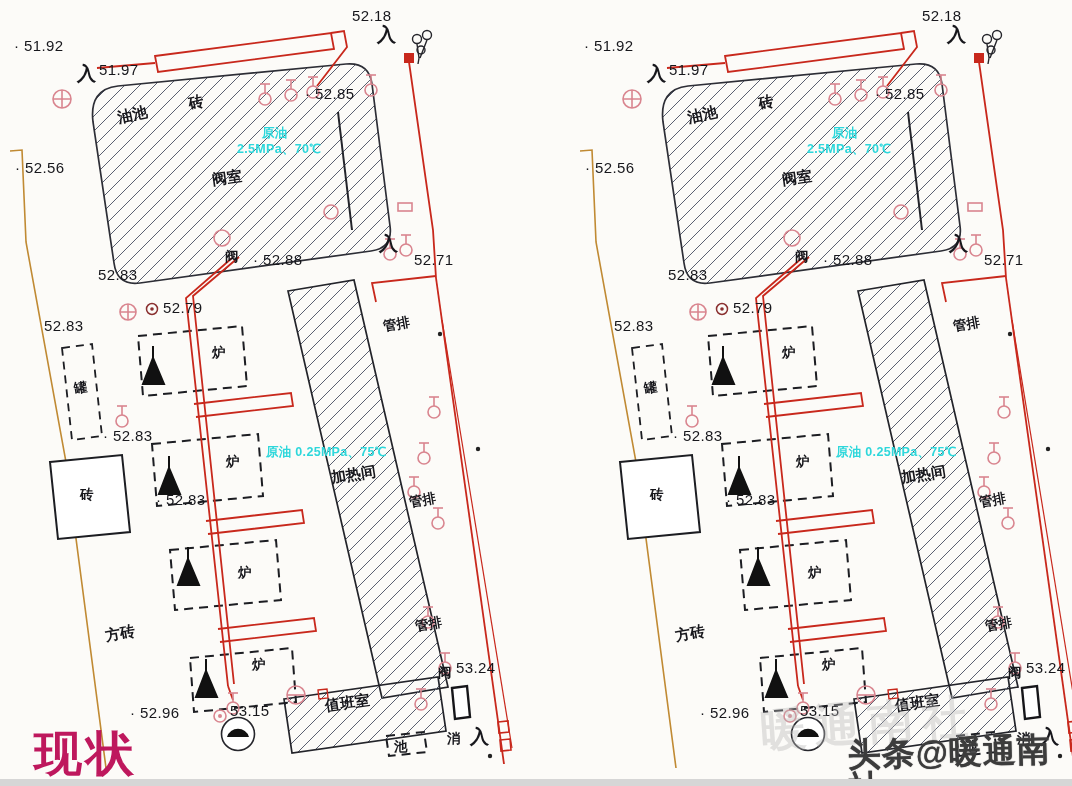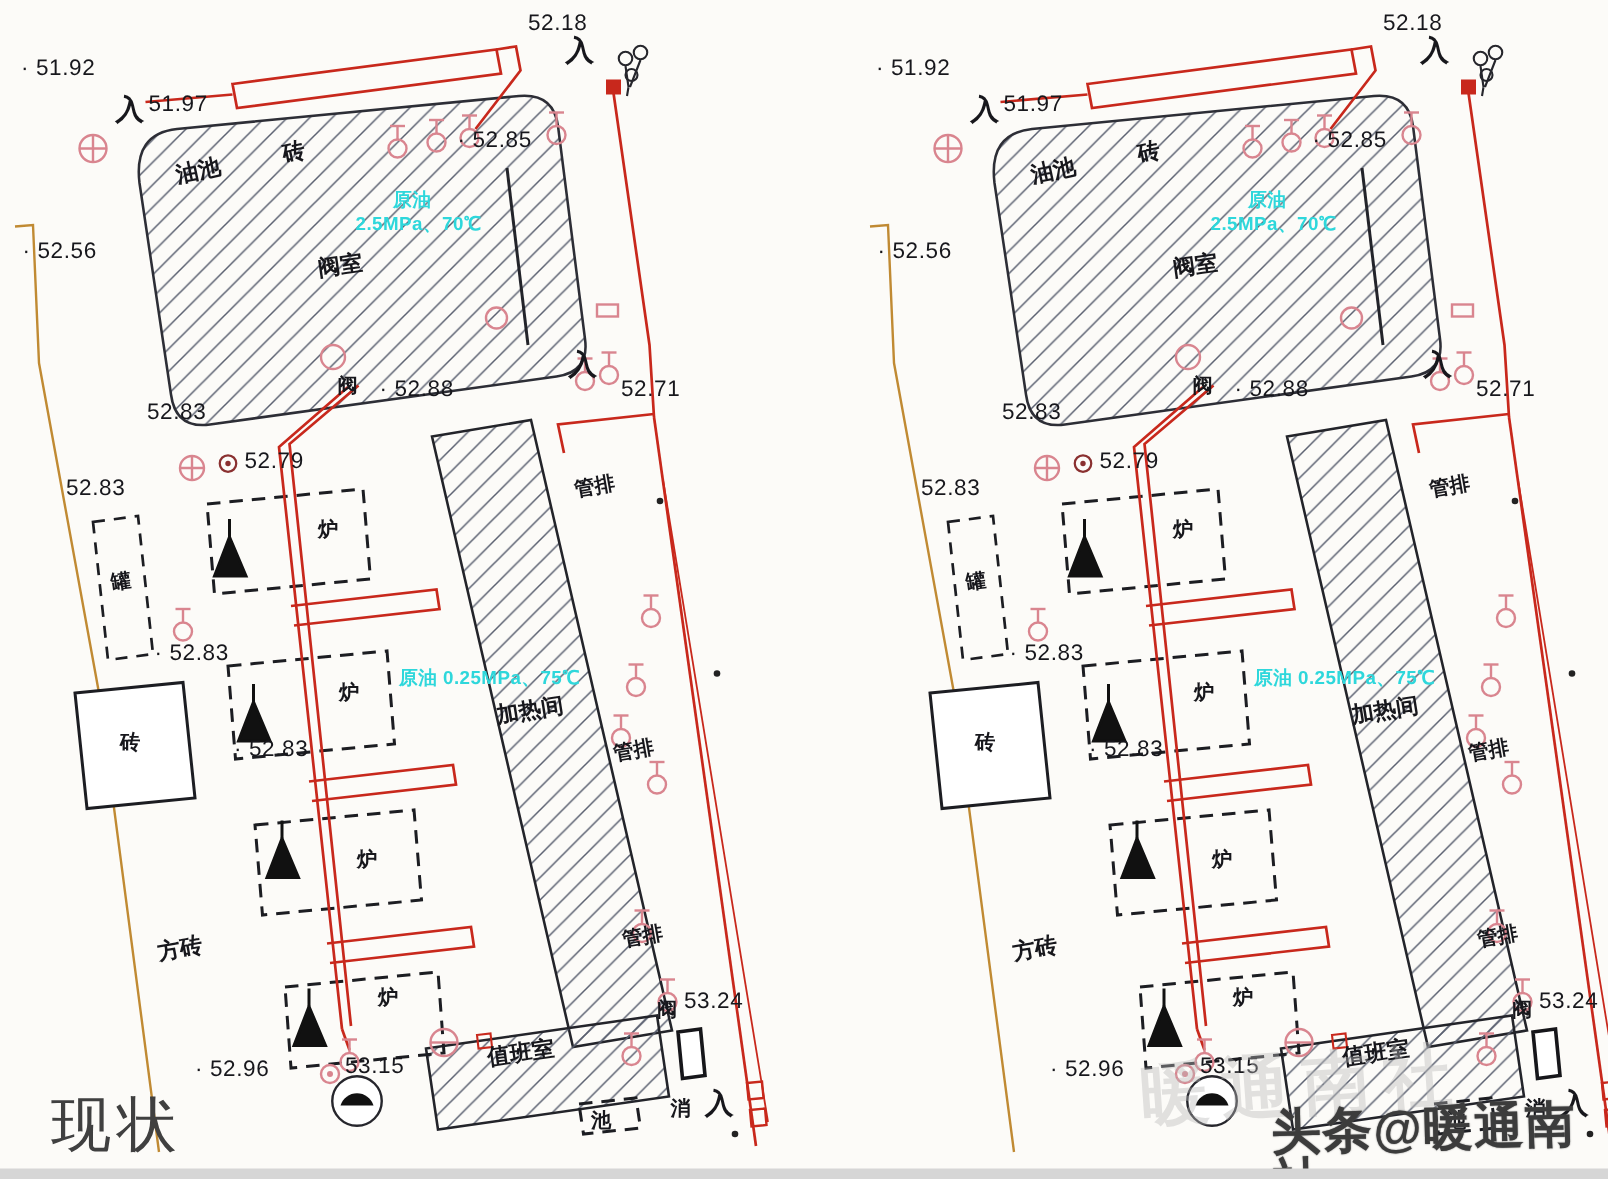--- a/index.html
+++ b/index.html
@@ -11,21 +11,21 @@
   .lbl{
     position:absolute;white-space:nowrap;color:#17171c;
     transform-origin:left top;line-height:1;
   }
   .elev{font-size:15px;font-weight:400;letter-spacing:.4px;}
   .zh{font-size:15px;font-weight:700;}
   .zh-sm{font-size:13.5px;font-weight:700;}
   .cyan{color:#2ed7db;font-size:12.5px;font-weight:700;letter-spacing:.3px;}
   .entry{font-size:19px;font-weight:700;}
   .caption{
-    position:absolute;font-size:40px;font-weight:400;color:#404040;
+    position:absolute;font-size:48px;font-weight:700;color:#be185d;
     letter-spacing:4px;line-height:1;
   }
   .caption-left{left:34px;top:730px;}
   .caption-right{left:658px;top:726px;}
   .watermark{
     position:absolute;left:848px;top:735px;font-size:33px;font-weight:700;
     color:#3c3c3c;letter-spacing:1px;transform:rotate(-1.5deg);line-height:1;
     text-shadow:0 0 1px #555;
   }
   .ghost-mark{

